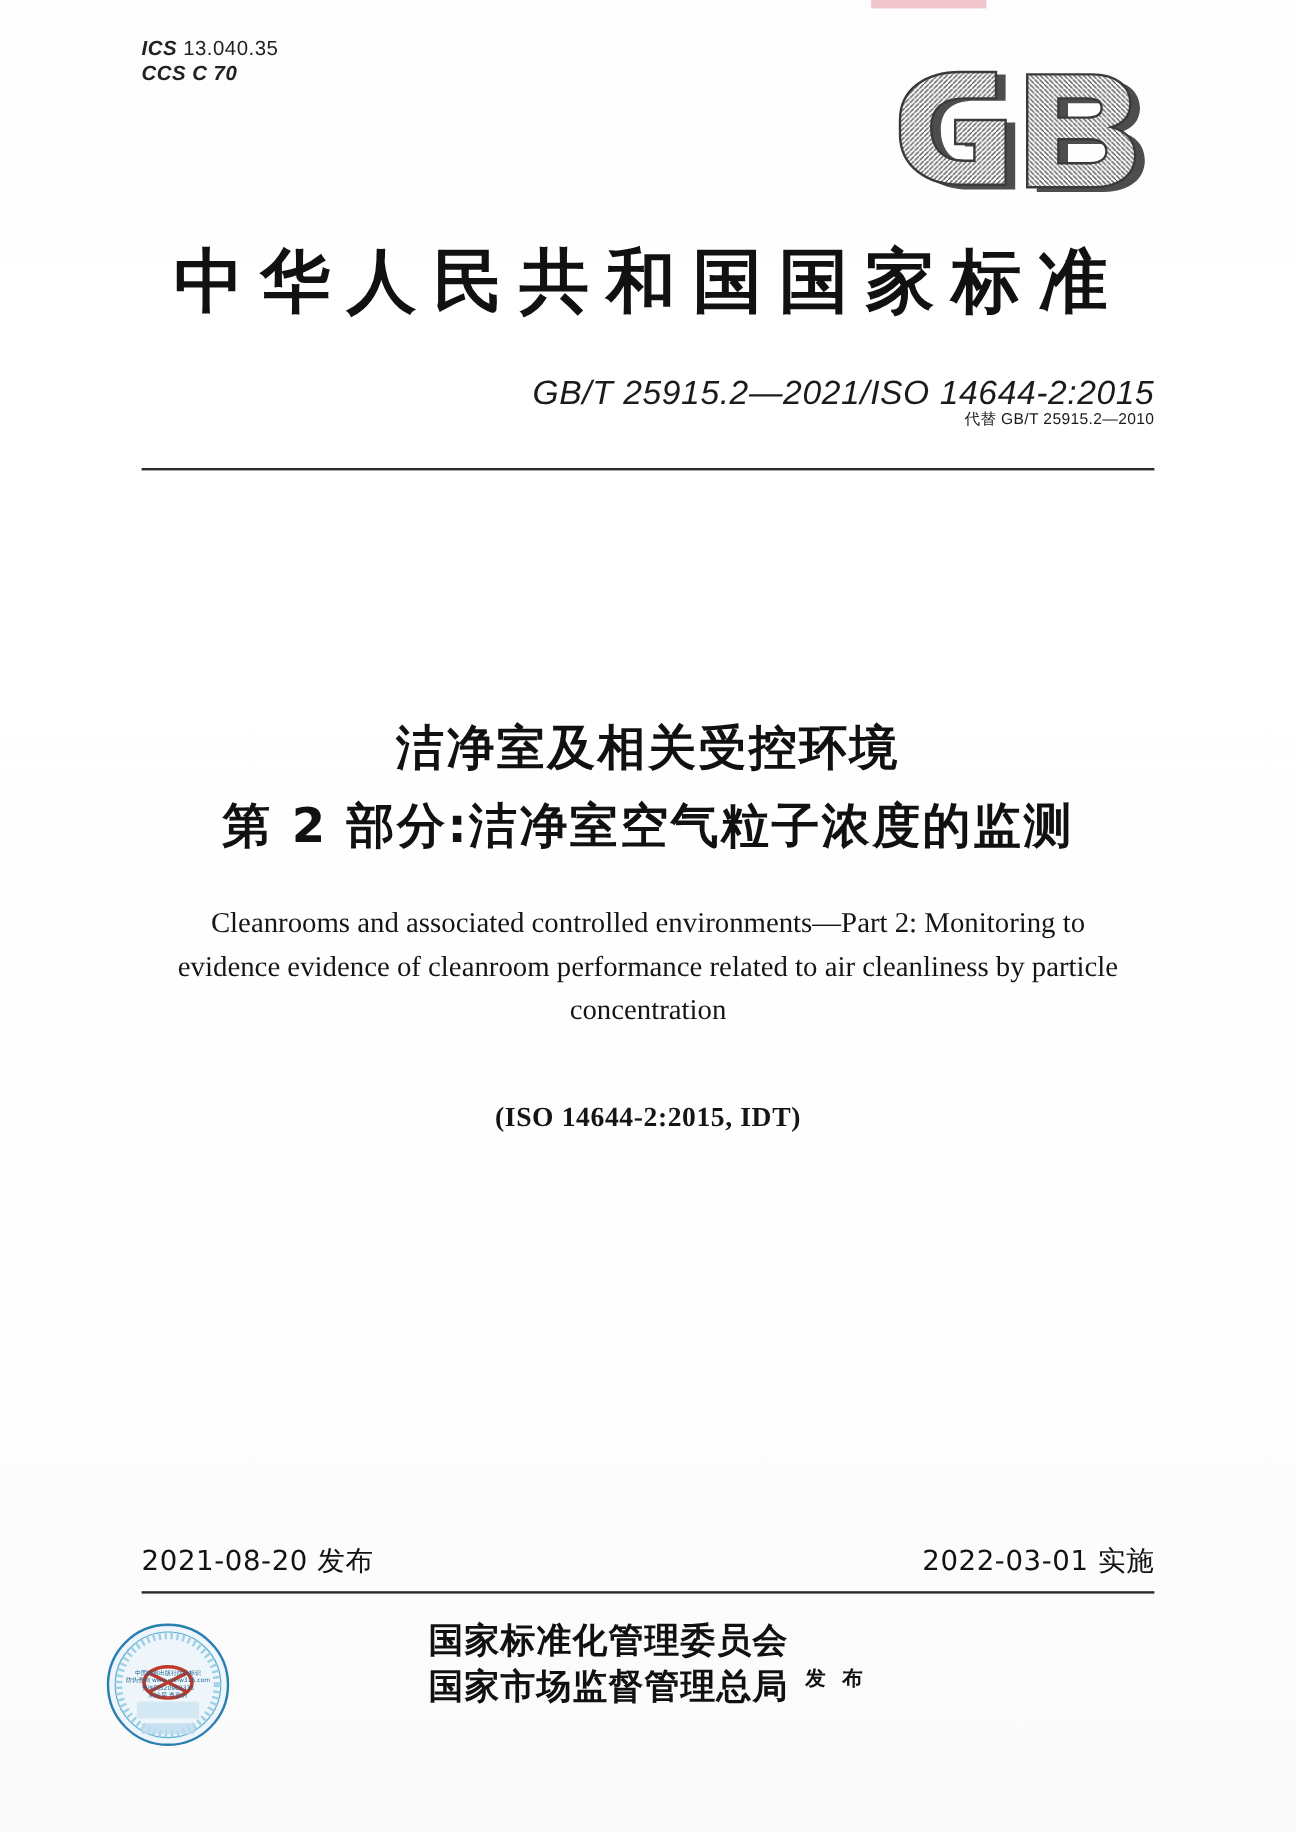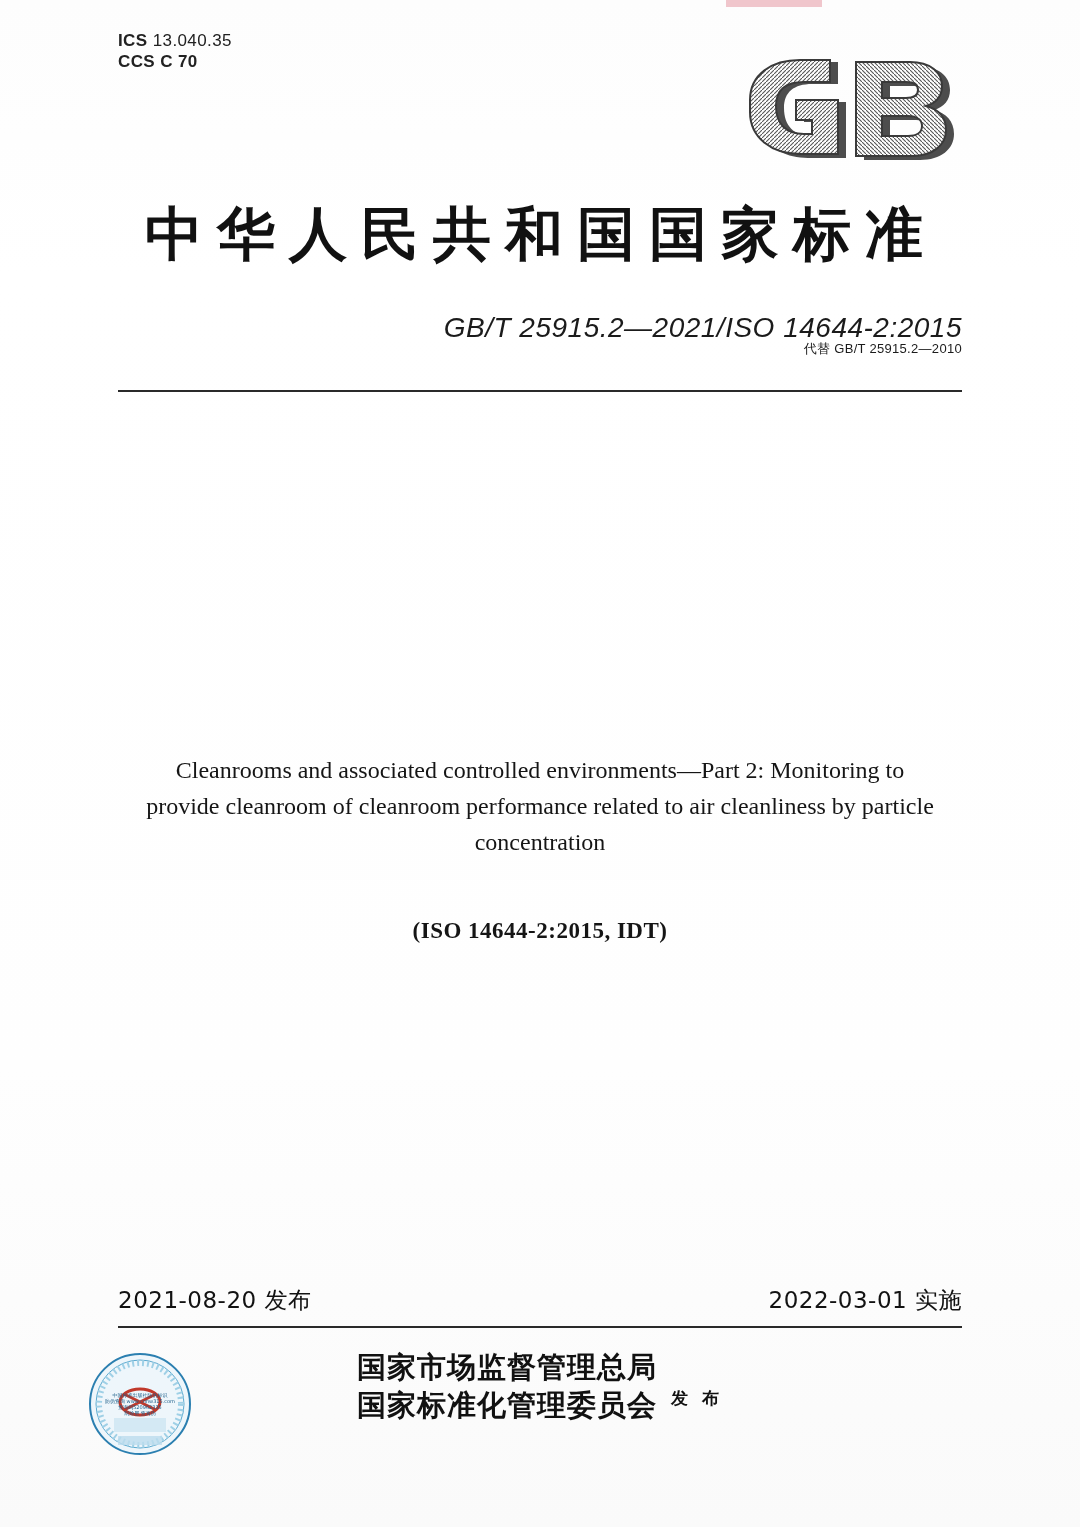--- a/index.html
+++ b/index.html
@@ -37,21 +37,21 @@
   .ics-block {
     position: absolute;
     left: 118px;
     top: 30px;
     font-family: "Liberation Sans", sans-serif;
     font-size: 17px;
     line-height: 21px;
     letter-spacing: .4px;
     color: #222;
   }
-  .ics-block .lbl { font-weight: 700; }
+  .ics-block .lbl { font-weight: 700; font-style: italic; }
 
   
   .gb-logo {
     position: absolute;
     right: 118px;
     top: 58px;
     width: 220px;
     height: 120px;
   }
 
@@ -273,33 +273,37 @@
     </svg>
   </div>
 
   <div class="nation-title">中华人民共和国国家标准</div>
 
   <div class="std-no">GB/T 25915.2—2021/ISO 14644-2:2015</div>
   <div class="std-replace">代替 GB/T 25915.2—2010</div>
 
   <div class="hr-top"></div>
 
-
-  <div class="en-title">Cleanrooms and associated controlled environments—Part 2: Monitoring to provide cleanroom of cleanroom performance related to air cleanliness by particle concentration</div>
+  <div class="cn-title">
+    <div class="l1">洁净室及相关受控环境</div>
+    <div class="l2">第 2 部分:洁净室空气粒子浓度的监测</div>
+  </div>
+
+  <div class="en-title">Cleanrooms and associated controlled environments—Part 2: Monitoring to evidence evidence of cleanroom performance related to air cleanliness by particle concentration</div>
 
   <div class="iso-line">(ISO 14644-2:2015, IDT)</div>
 
   <div class="date-left">2021-08-20 发布</div>
   <div class="date-right">2022-03-01 实施</div>
   <div class="hr-bottom"></div>
 
   <div class="issuer">
     <div class="issuer-lines">
+      <div>国家标准化管理委员会</div>
       <div>国家市场监督管理总局</div>
-      <div>国家标准化管理委员会</div>
     </div>
     <div class="issuer-publish">发 布</div>
   </div>
 
   <div class="seal">
     <svg viewBox="0 0 104 104" width="104" height="104" aria-hidden="true">
       <circle cx="52" cy="52" r="50" fill="#eef6fb" stroke="#2b7fb0" stroke-width="2"></circle>
       <circle cx="52" cy="52" r="44" fill="none" stroke="#5aa8ce" stroke-width="1"></circle>
       <circle cx="52" cy="52" r="41" fill="none" stroke="#9fd0e6" stroke-width="6" stroke-dasharray="2 3"></circle>
       <ellipse cx="52" cy="50" rx="20" ry="13" fill="none" stroke="#c0392b" stroke-width="3"></ellipse>

